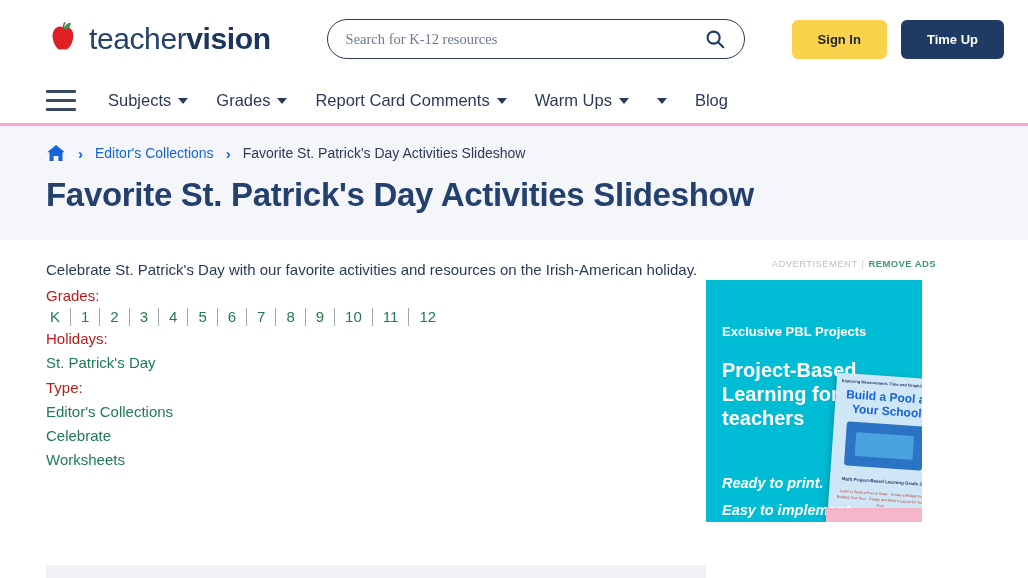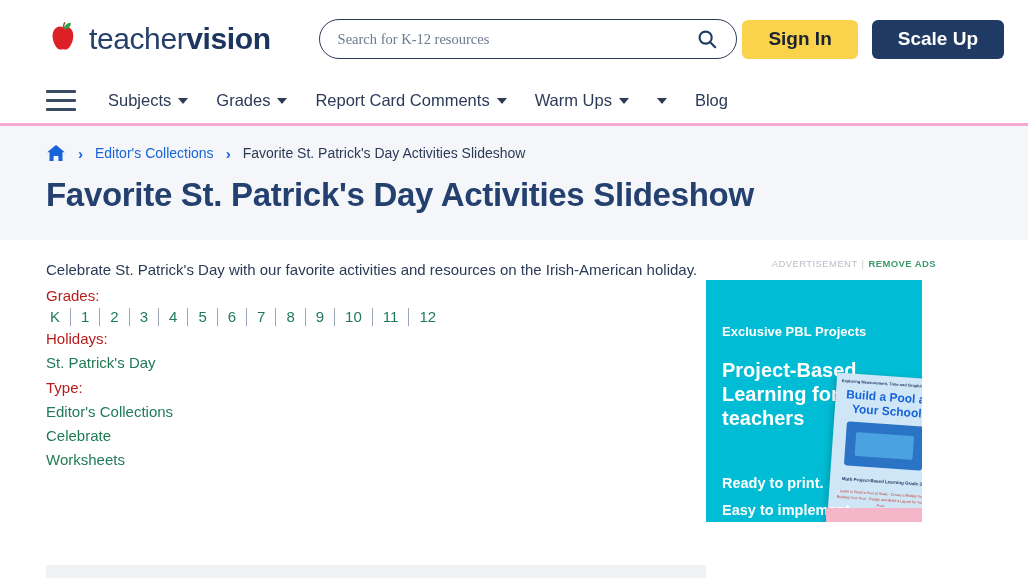--- a/index.html
+++ b/index.html
@@ -13,20 +13,21 @@
   }
 
   
   .header {
     position: relative;
     height: 78px;
     background: #ffffff;
     display: flex;
     align-items: center;
     padding: 0 24px 0 46px;
+    gap: 8px;
   }
   .logo { display: flex; align-items: center; gap: 9px; }
   .apple-icon { width: 34px; height: 36px; position: relative; display:block; }
   .logo-text {
     font-size: 30px;
     letter-spacing: -0.4px;
     color: #1f3a63;
     white-space: nowrap;
   }
   .logo-text .lt-light { font-weight: 300; color:#24406b; }
@@ -56,21 +57,21 @@
   .search-btn {
     border: none; background: transparent; cursor: pointer;
     display: flex; align-items: center; padding: 0 2px;
   }
 
   .auth { margin-left: auto; display: flex; align-items: center; gap: 14px; }
   .btn {
     border: none;
     border-radius: 6px;
     font-family: "Liberation Sans", sans-serif;
-    font-size: 19px;
+    font-size: 13px;
     font-weight: 700;
     cursor: pointer;
     height: 39px;
     padding: 0 26px;
     white-space: nowrap;
   }
   .btn-signin { background: #fbd24b; color: #1b2330; }
   .btn-signup { background: #1f3a63; color: #ffffff; }
 
   
@@ -146,21 +147,21 @@
   .ad-kicker {
     position: absolute; left: 16px; top: 44px;
     color: #ffffff; font-size: 13px; font-weight: 700;
   }
   .ad-headline {
     position: absolute; left: 16px; top: 78px;
     color: #ffffff; font-size: 20px; font-weight: 700; line-height: 24px;
   }
   .ad-sub {
     position: absolute; left: 16px; top: 190px;
-    color: #ffffff; font-size: 14.5px; font-weight: 600; line-height: 27px;
+    color: #ffffff; font-size: 14.5px; font-weight: 600; line-height: 27px; font-style: italic;
   }
   .ad-card {
     position: absolute; left: 126px; top: 96px;
     width: 104px; height: 150px;
     background: #cfe6f7; transform: rotate(4deg);
     box-shadow: -2px 2px 6px rgba(0,0,0,.18); overflow:hidden;
   }
   .ad-card-top { font-size: 4px; color:#1f3a63; padding: 5px 5px 0; font-weight:700; line-height:6px;}
   .ad-card-title {
     font-size: 12px; font-weight: 800; color: #1763d8;
@@ -204,21 +205,21 @@
     <button class="search-btn">
       <svg width="22" height="22" viewBox="0 0 24 24" fill="none" stroke="#1f3a63" stroke-width="2.3">
         <circle cx="10.5" cy="10.5" r="6.6"></circle>
           <line x1="15.5" y1="15.5" x2="21" y2="21" stroke-linecap="round"></line>
       </svg>
     </button>
   </div>
 
   <div class="auth">
     <button class="btn btn-signin">Sign In</button>
-    <button class="btn btn-signup">Scale Up</button>
+    <button class="btn btn-signup">Time Up</button>
   </div>
 </div>
 
 <div class="nav">
   <div class="hamburger">
     <span></span>
       <span></span>
       <span></span>
   </div>
 

